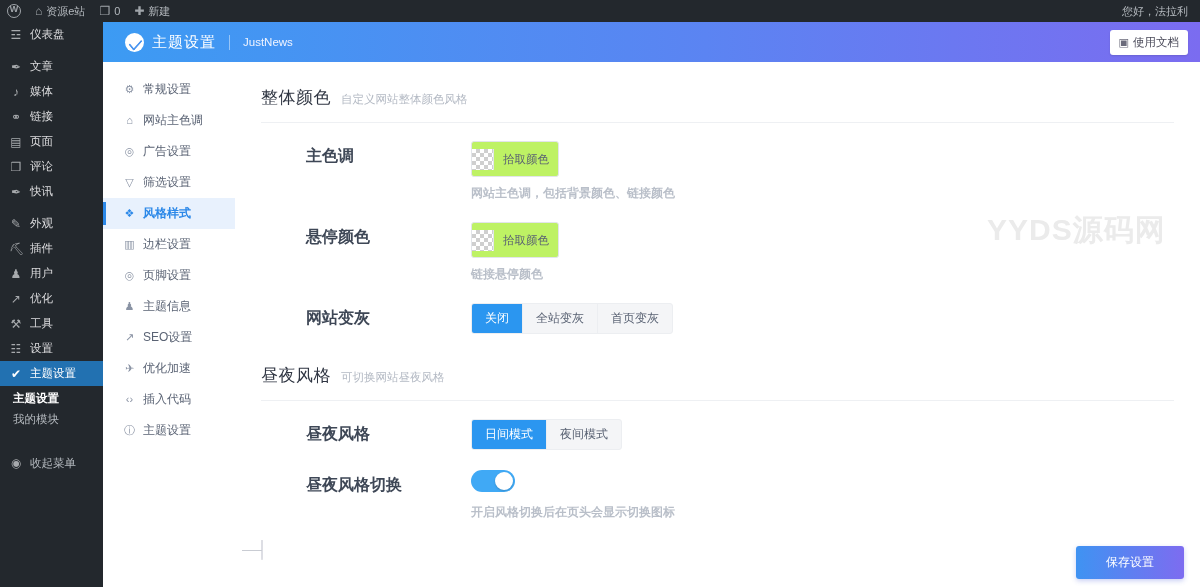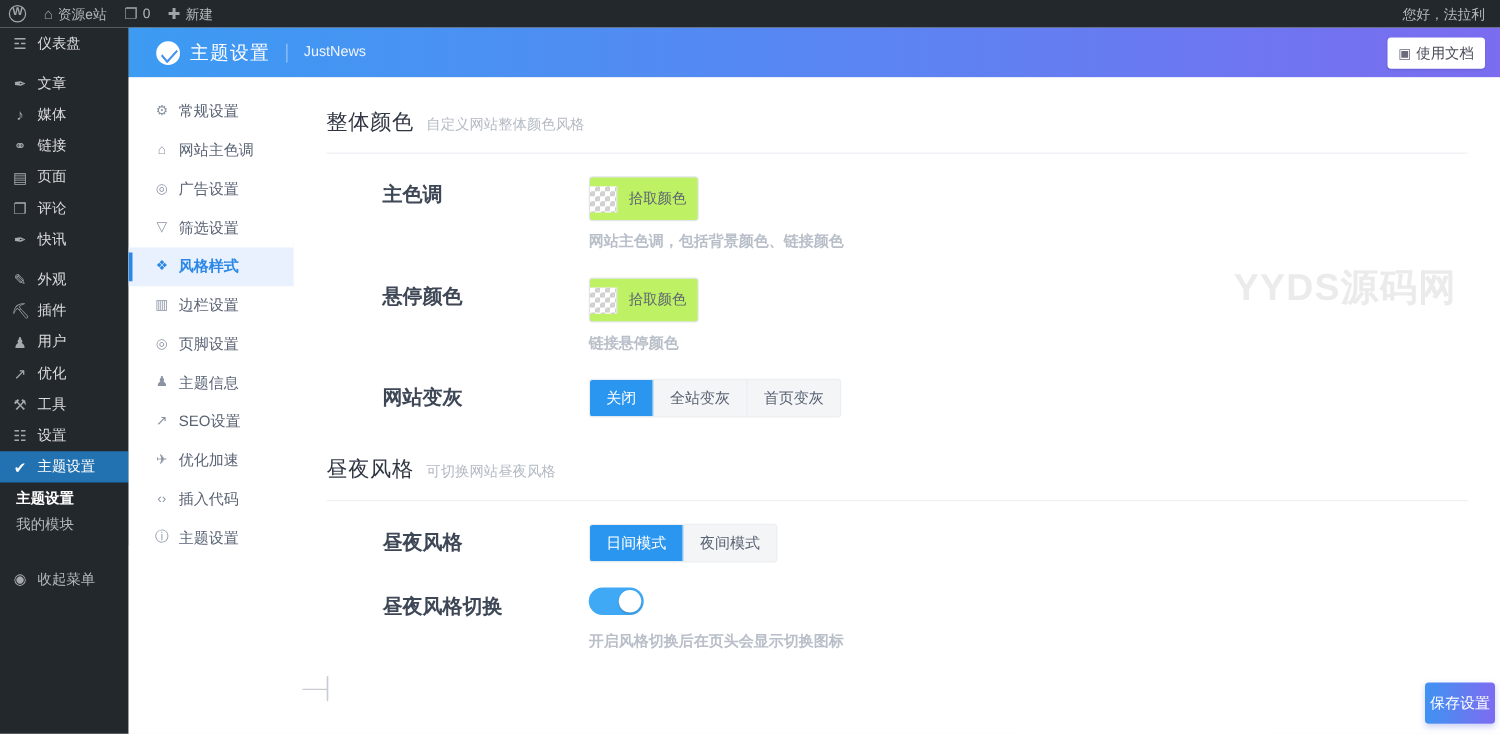--- a/index.html
+++ b/index.html
@@ -245,24 +245,24 @@
   }
   .uploadbox::before, .uploadbox::after {
     content: ""; position: absolute; background: #c9ccd3;
   }
   .uploadbox::before { left: 50%; top: 50%; width: 1px; height: 20px; margin: -10px 0 0 0; }
   .uploadbox::after  { left: 50%; top: 50%; width: 20px; height: 1px; margin: 0 0 0 -10px; transform: translateX(-50%); }
   .uploadbox::before { transform: translateX(-50%); }
 
   
   .save-btn {
-    position: absolute; right: 4px; bottom: 8px;
+    position: absolute; right: 16px; bottom: 8px;
     background: linear-gradient(90deg, #3f93f2, #7d6cf0);
     color: #fff; font-size: 12px;
-    padding: 8px 4px; border-radius: 3px;
+    padding: 8px 30px; border-radius: 3px;
     box-shadow: 0 2px 5px rgba(80,100,220,.3);
     z-index: 30;
     margin-top: 38px;
   }
 </style>
 </head>
 <body>
 
 <div class="wp-adminbar">
   <div class="ab-item">

